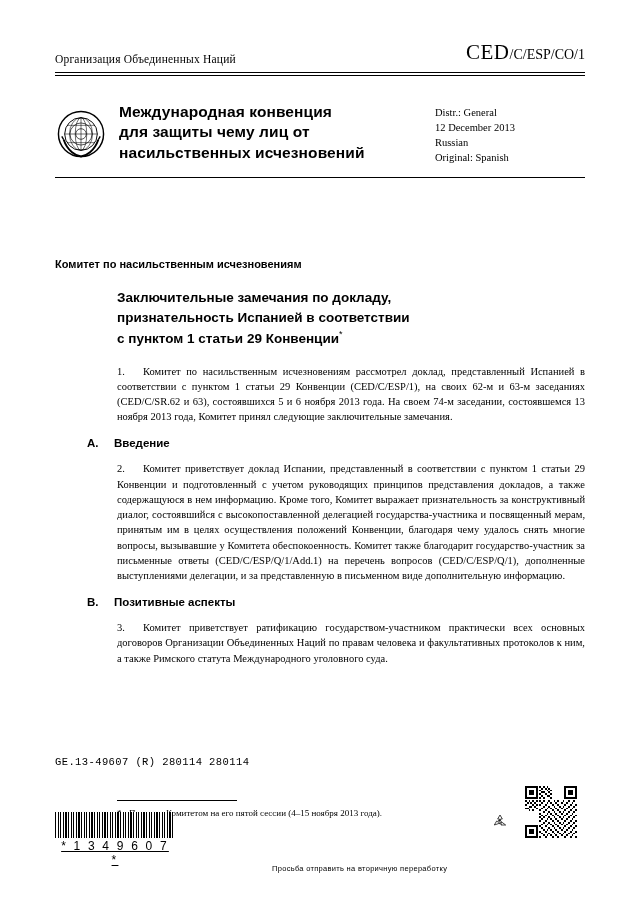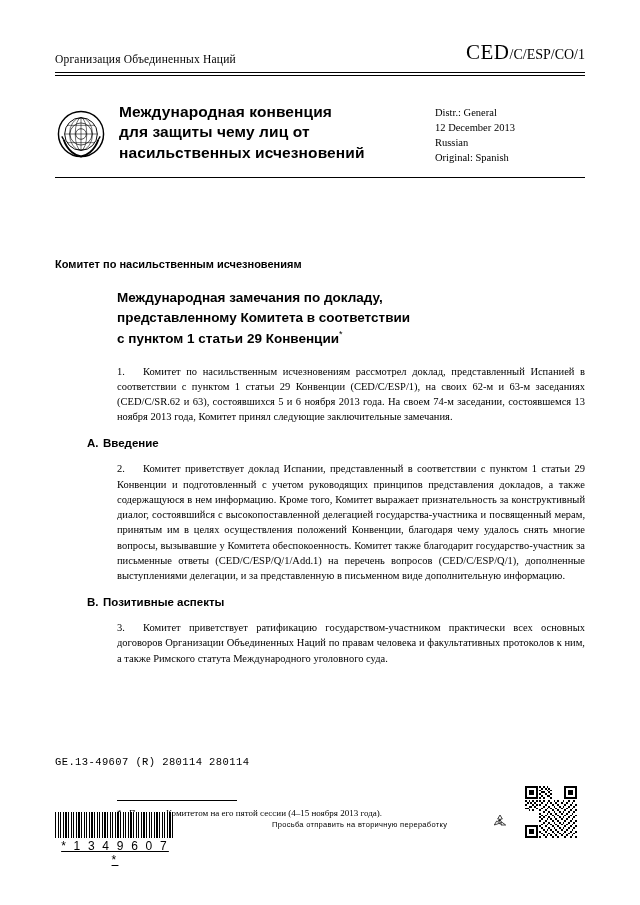--- a/index.html
+++ b/index.html
@@ -136,21 +136,21 @@
     margin: 0 0 12px -30px;
     position: relative;
   }
   .section-head .letter {
     position: absolute;
     left: 0;
     top: 0;
   }
   .section-head .sh-text {
     display: inline-block;
-    margin-left: 16px;
+    margin-left: 27px;
   }
 
   
   .footnote-area {
     position: absolute;
     left: 117px;
     top: 756px;
     width: 410px;
     margin-top: 44px;
   }
@@ -198,21 +198,21 @@
     font-family: "Liberation Sans", sans-serif;
     font-size: 12px;
     letter-spacing: 2.2px;
     text-align: center;
     margin-top: 1px;
     text-decoration: underline;
   }
   .recycle-note {
     position: absolute;
     left: 272px;
-    top: 820px;
+    top: 864px;
     font-family: "Liberation Sans", sans-serif;
     font-size: 7.5px;
     letter-spacing: 0.3px;
   }
   .recycle-icon {
     position: absolute;
     left: 492px;
     top: 813px;
     width: 16px;
     height: 16px;
@@ -273,22 +273,22 @@
       </div>
     </div>
 
     <div class="header-rule-bottom"></div>
 
     <div class="committee">Комитет по насильственным исчезновениям</div>
 
     <div class="doc-body">
 
       <div class="doc-title">
-        <div>Международная замечания по докладу,</div>
-        <div>представленному Комитета в соответствии</div>
+        <div>Заключительные замечания по докладу,</div>
+        <div>признательность Испанией в соответствии</div>
         <div><span>с пунктом 1 статьи 29 Конвенции</span><sup>*</sup></div>
       </div>
 
       <p class="para">
         <span class="num">1.</span><span>Комитет по насильственным исчезновениям рассмотрел доклад, представленный Испанией в соответствии с пунктом 1 статьи 29 Конвенции (CED/C/ESP/1), на своих 62-м и 63-м заседаниях (CED/C/SR.62 и 63), состоявшихся 5 и 6 ноября 2013 года. На своем 74-м заседании, состоявшемся 13 ноября 2013 года, Комитет принял следующие заключительные замечания.</span>
       </p>
 
       <div class="section-head">
         <span class="letter">A.</span><span class="sh-text">Введение</span>
       </div>

